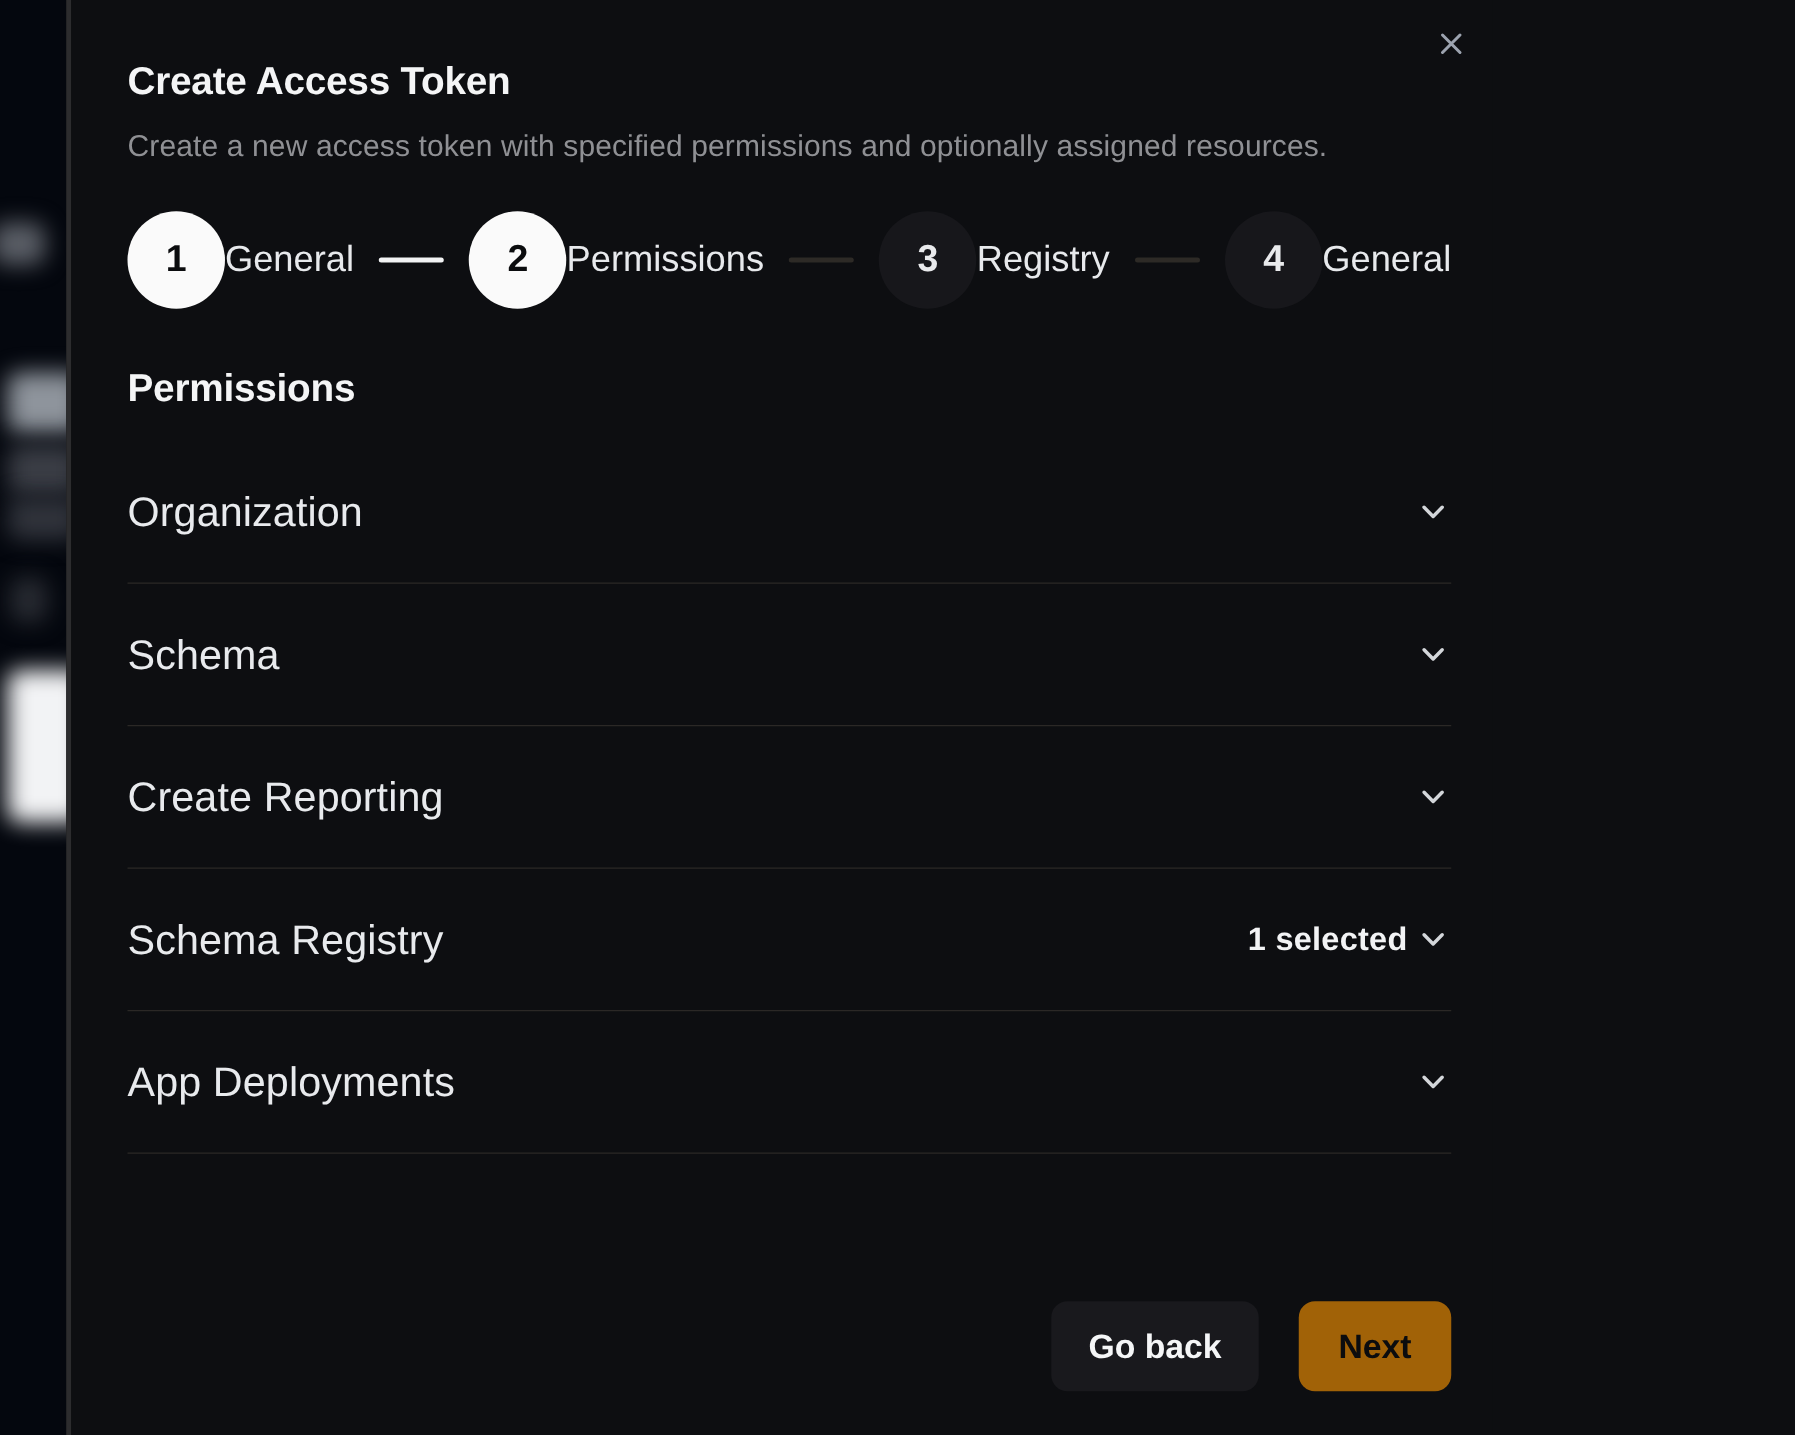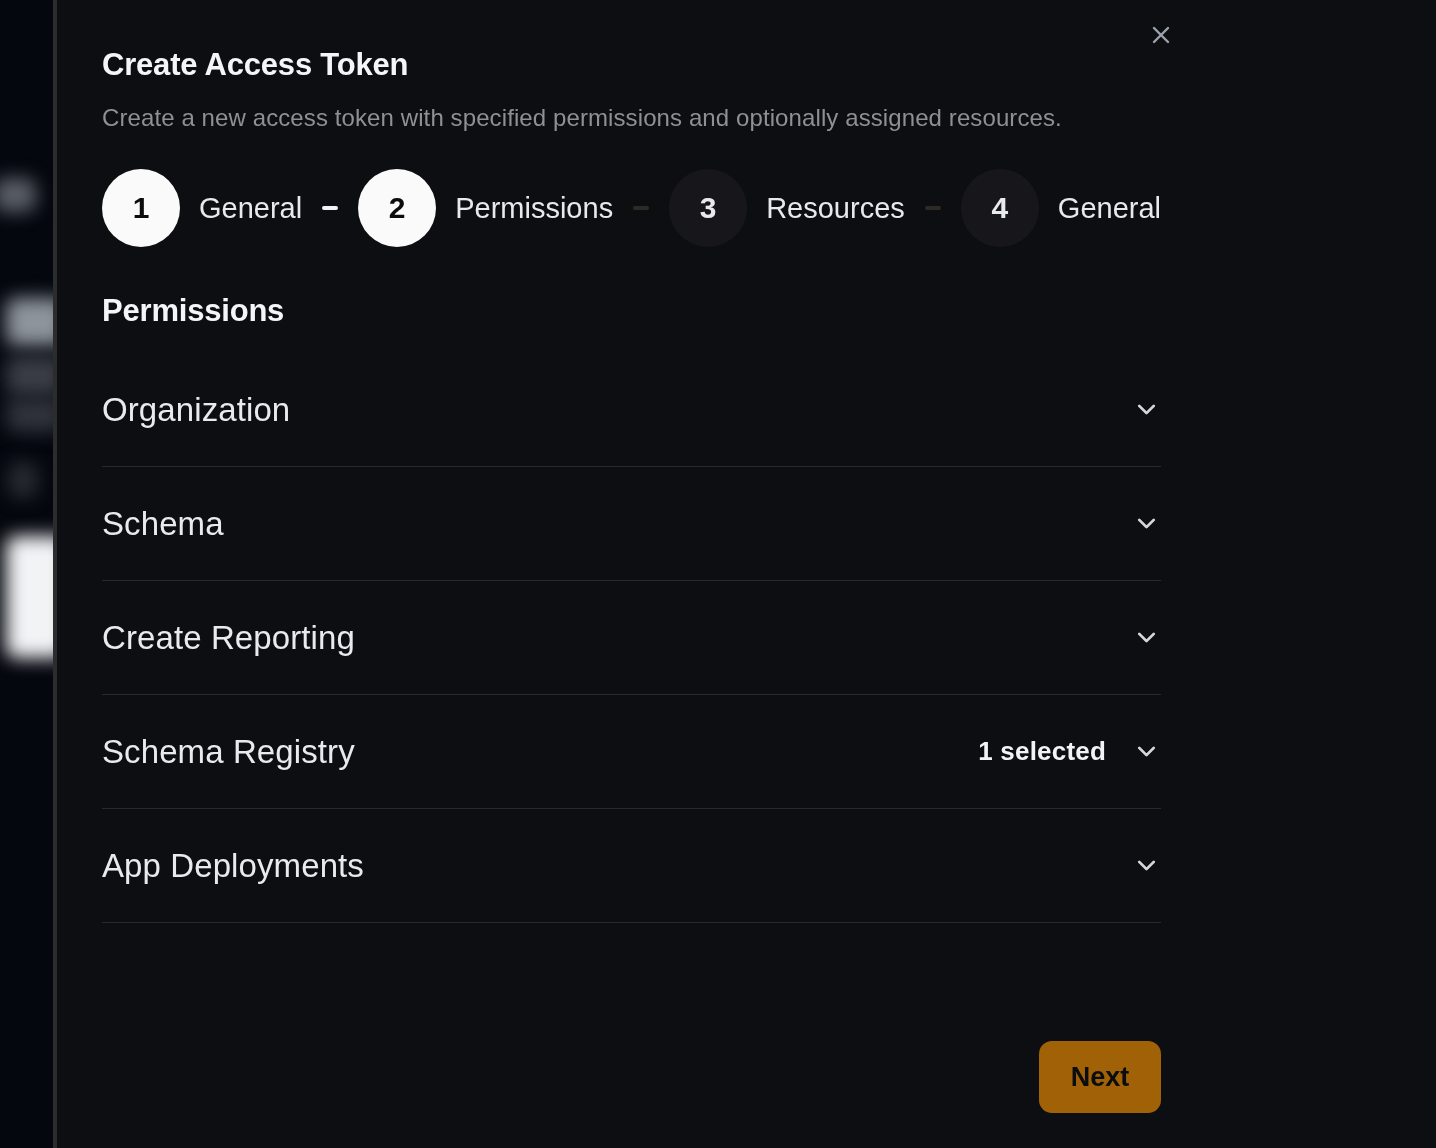--- a/index.html
+++ b/index.html
@@ -66,21 +66,20 @@
     font-size: 30px; font-weight: 600;
     flex: none;
   }
   .step.done .step-circle, .step.active .step-circle {
     background: #fafafa; color: #0b0c0e;
   }
   .step.todo .step-circle {
     background: #17171b; color: #e9eaec;
   }
   .step-label {
-    margin-left: 19px;
     font-size: 29px; font-weight: 500;
     color: #e7e9ec; white-space: nowrap;
   }
   .step-connector {
     flex: 1 1 0; height: 4px; border-radius: 2px;
     margin: 0 20px;
   }
   .step-connector.lit { background: #f2f3f4; }
   .step-connector.dim { background: #2d2a26; }
 
@@ -94,21 +93,21 @@
   .accordion-row {
     height: 114px;
     display: flex; align-items: center; justify-content: space-between;
     border-bottom: 1px solid #2b2826;
     cursor: pointer;
   }
   .accordion-label {
     font-size: 33px; font-weight: 500;
     color: #e8eaed; letter-spacing: 0.1px;
   }
-  .accordion-right { display: flex; align-items: center; gap: 26px; }
+  .accordion-right { display: flex; align-items: center; gap: 6px; }
   .accordion-badge {
     font-size: 26px; font-weight: 600;
     color: #f2f3f5; letter-spacing: 0.2px;
   }
   .accordion-badge:empty { display: none; }
   .chev { display: flex; align-items: center; }
 
   
   .footer {
     margin-top: 118px;
@@ -163,21 +162,21 @@
       <div class="step-label">General</div>
     </div>
     <div class="step-connector lit"></div>
     <div class="step active">
       <div class="step-circle">2</div>
       <div class="step-label">Permissions</div>
     </div>
     <div class="step-connector dim"></div>
     <div class="step todo">
       <div class="step-circle">3</div>
-      <div class="step-label">Resources</div>
+      <div class="step-label">Registry</div>
     </div>
     <div class="step-connector dim"></div>
     <div class="step todo">
       <div class="step-circle">4</div>
       <div class="step-label">General</div>
     </div>
   </div>
 
   <div class="section-heading">Permissions</div>
 
@@ -239,16 +238,17 @@
           <svg width="29" height="29" viewBox="0 0 24 24" fill="none" stroke="#d3d6da" stroke-width="2.3" stroke-linecap="round" stroke-linejoin="round">
               <path d="M6 9l6 6 6-6"></path>
             </svg>
         </span>
       </div>
     </div>
 
   </div>
 
   <div class="footer">
+    <button class="btn btn-secondary">Go back</button>
     <button class="btn btn-primary">Next</button>
   </div>
 
 </div>
 
 </body></html>

